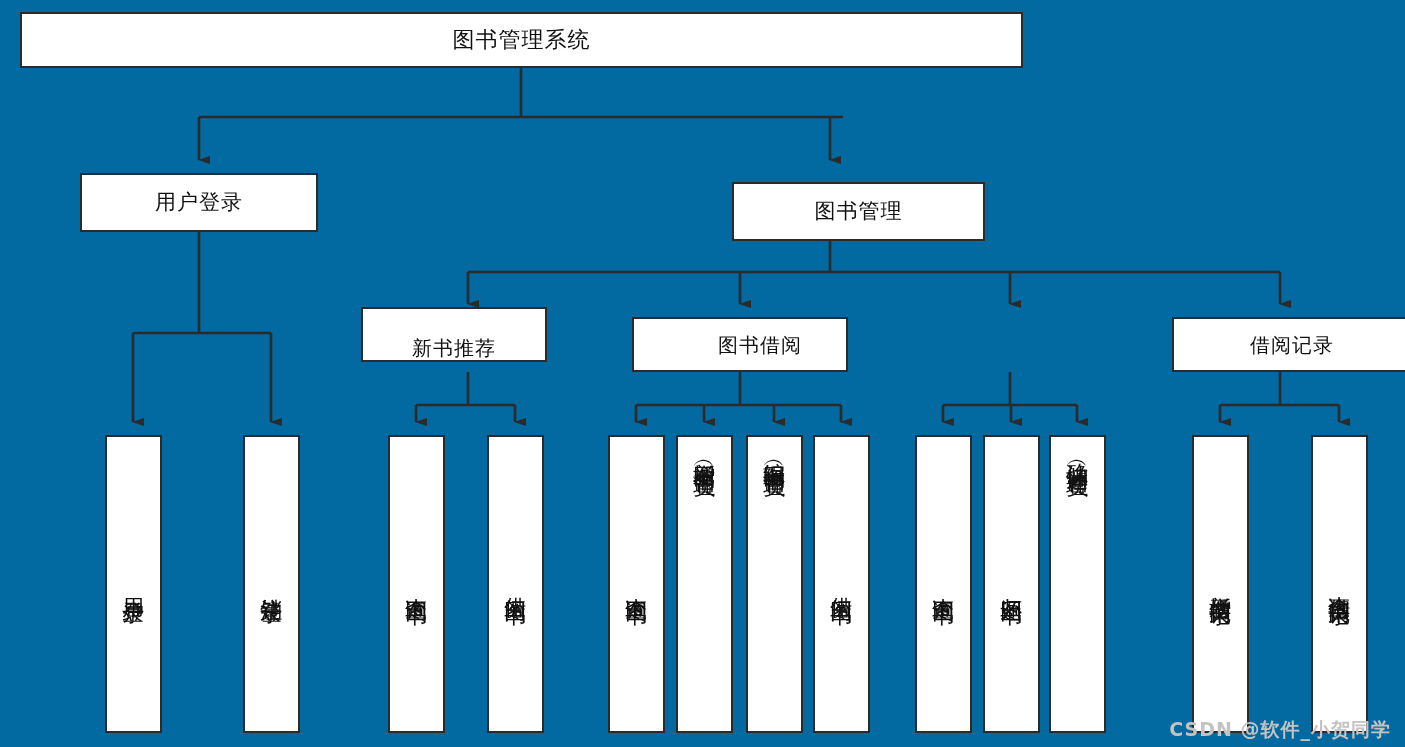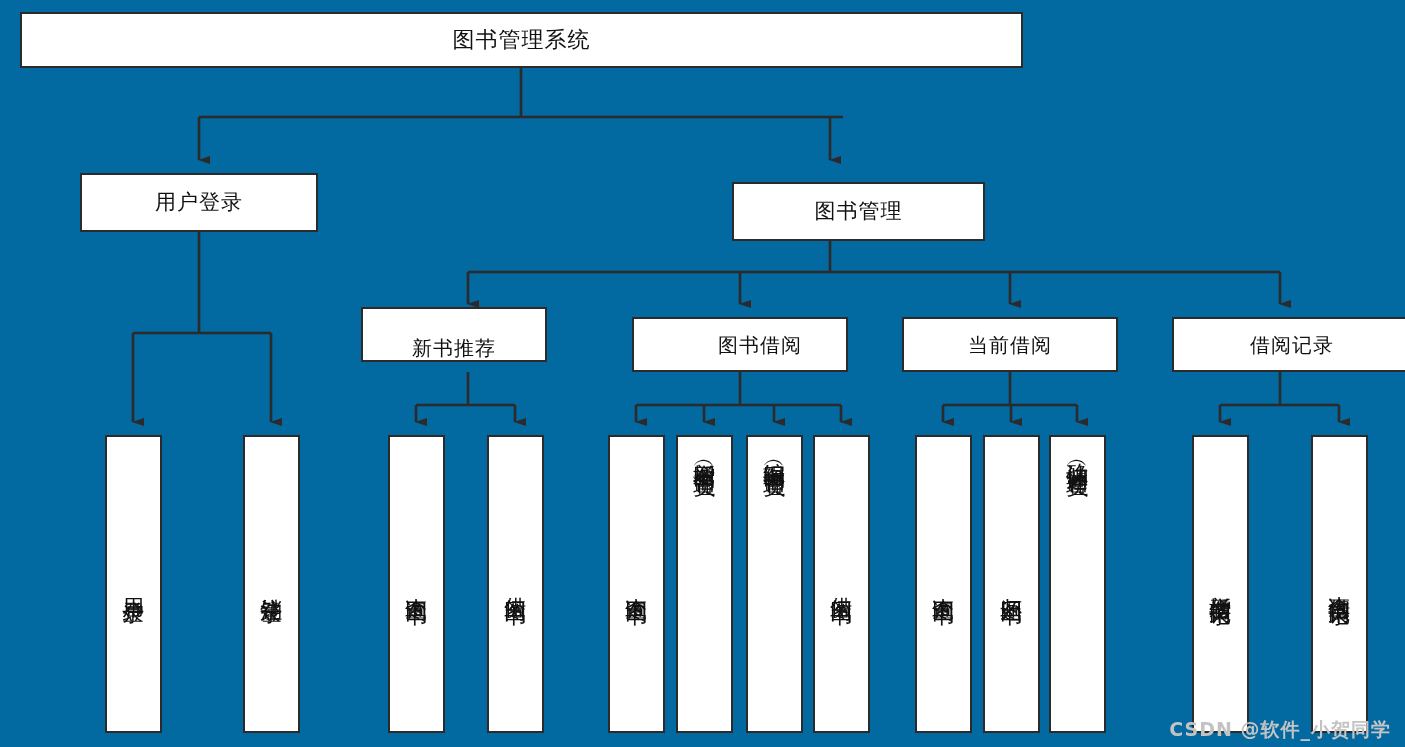--- a/index.html
+++ b/index.html
@@ -138,23 +138,20 @@
   <div class="node lvl2" id="lvl2-1" style="left: 712px; top: 182px; width: 253px; height: 59px; margin-left: 20px;">
     <span class="lbl">图书管理</span>
   </div>
 
   <div class="node lvl3" id="lvl3-0" style="left: 361px; top: 307px; width: 186px; height: 55px; align-items: flex-end;">
     <span class="lbl">新书推荐</span>
   </div>
   <div class="node lvl3" id="lvl3-1" style="left: 632px; top: 317px; width: 216px; height: 55px; padding-left: 40px;">
     <span class="lbl">图书借阅</span>
   </div>
-  <div class="node lvl3" id="lvl3-2" style="left: 902px; top: 317px; width: 216px; height: 55px;">
-    <span class="lbl">当前借阅</span>
-  </div>
   <div class="node lvl3" id="lvl3-3" style="left: 1172px; top: 317px; width: 240px; height: 55px;">
     <span class="lbl">借阅记录</span>
   </div>
 
   <div class="leaf mid" id="leaf-0" style="left: 105px; top: 435px; width: 57px; height: 298px;">
     <span class="vlbl">用户登录</span>
   </div>
   <div class="leaf mid" id="leaf-1" style="left: 243px; top: 435px; width: 57px; height: 298px;">
     <span class="vlbl">注销登录</span>
   </div>

